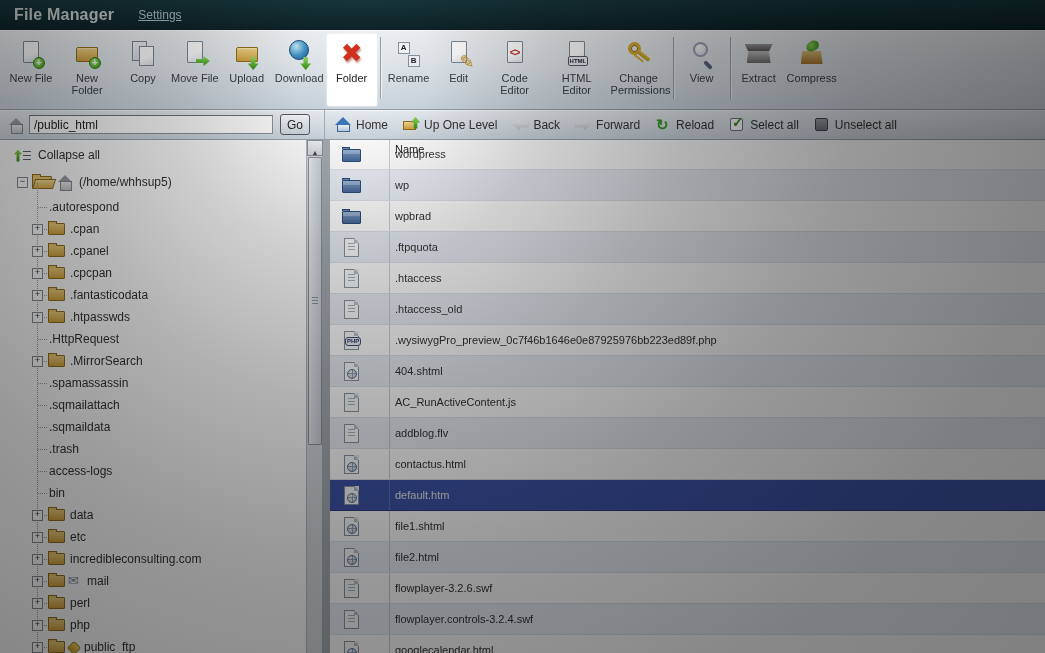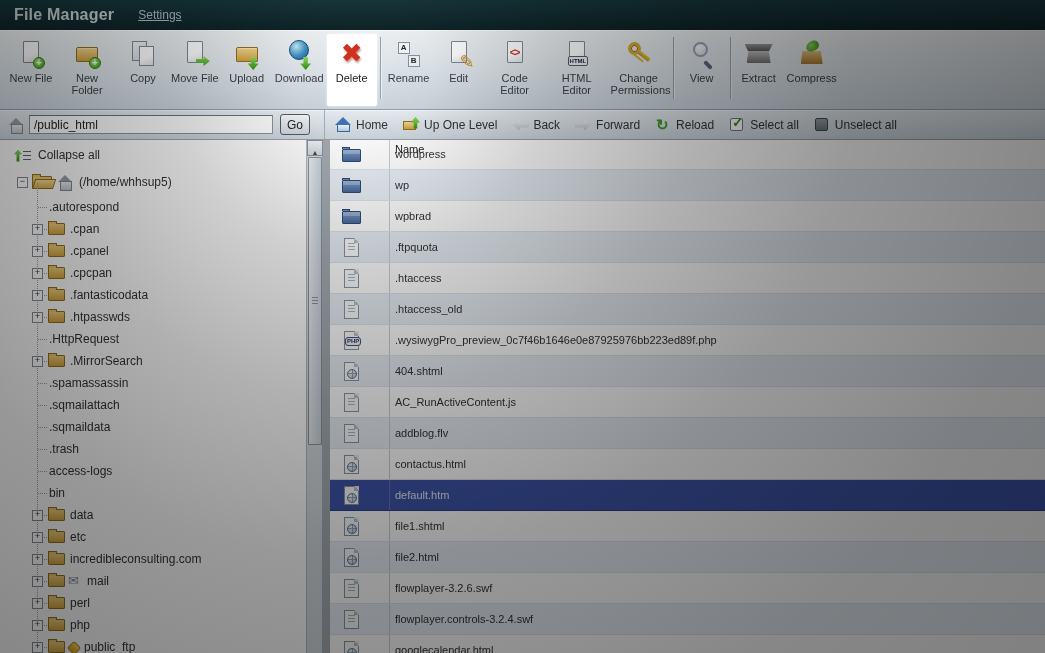--- a/index.html
+++ b/index.html
@@ -230,21 +230,21 @@
       <div class="tb-item">
     <span class="tb-icon i-upload-icon"></span>
     <span class="tb-label">Upload</span>
   </div>
       <div class="tb-item">
     <span class="tb-icon i-download-icon"></span>
     <span class="tb-label">Download</span>
   </div>
       <div class="tb-item hl">
     <span class="tb-icon i-delete-icon"></span>
-    <span class="tb-label">Delete</span>
+    <span class="tb-label">Folder</span>
   </div>
       <span class="tb-sep"></span>
       <div class="tb-item">
     <span class="tb-icon i-rename-icon"></span>
     <span class="tb-label">Rename</span>
   </div>
       <div class="tb-item">
     <span class="tb-icon i-edit-icon"></span>
     <span class="tb-label">Edit</span>
   </div>

